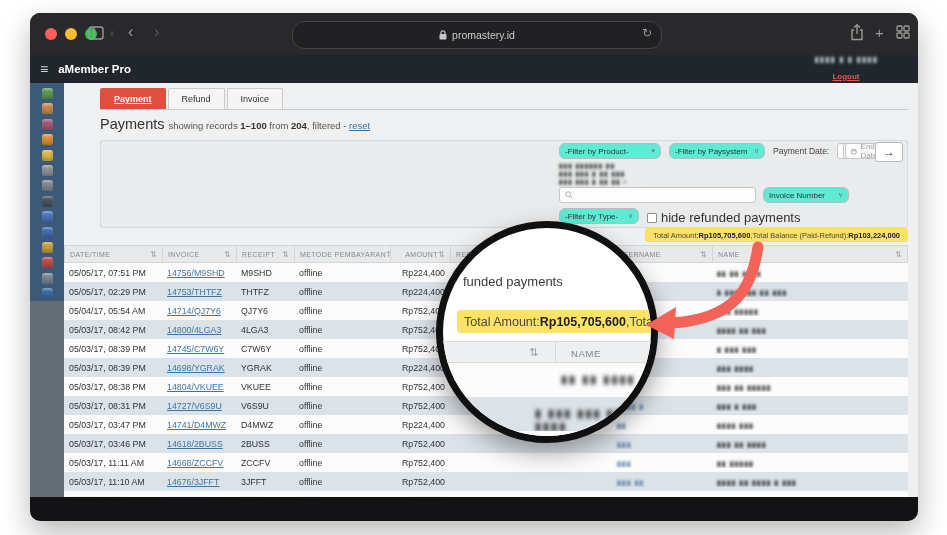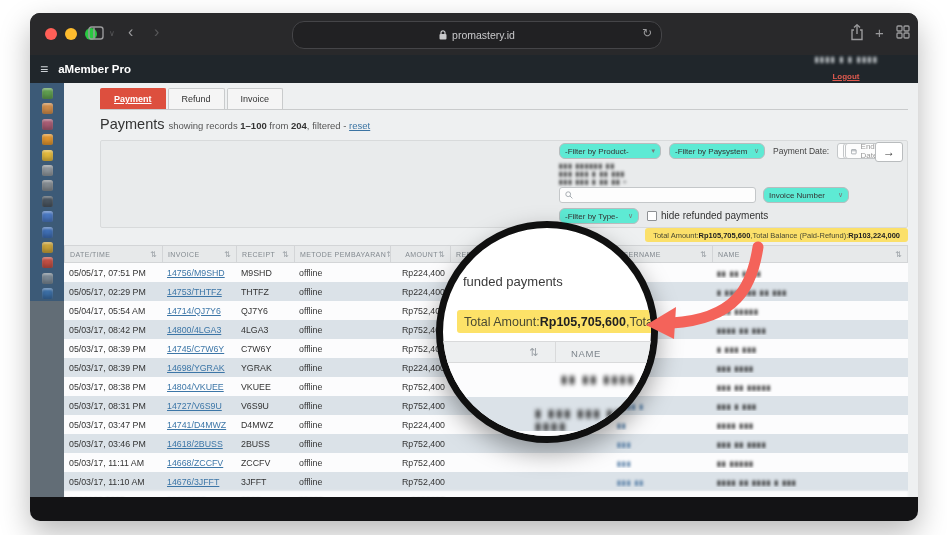--- a/index.html
+++ b/index.html
@@ -40,21 +40,21 @@
   .heading a{color:#3b74a3;text-decoration:underline;cursor:pointer;}
   
   .fpanel{position:absolute;left:36px;top:57px;width:808px;height:88px;background:#e9ebec;border:1px solid #d8dadb;border-radius:2px;box-sizing:border-box;}
   .sel{position:absolute;height:16px;background:#5eead4;border:1px solid #b9bcbe;border-radius:6px;display:flex;align-items:center;justify-content:space-between;padding:0 5px;font-size:8px;color:#333;box-sizing:border-box;cursor:pointer;white-space:nowrap;overflow:hidden;}
   .sel .car{color:#777;font-size:7px;margin-left:4px;}
   .flabel{position:absolute;font-size:8.5px;color:#444;}
   .dinput{position:absolute;height:16px;background:#fdfdfd;border:1px solid #c4c7c9;border-radius:3px;display:flex;align-items:center;gap:4px;padding:0 5px;font-size:8px;color:#999;box-sizing:border-box;cursor:text;}
   .gobtn{position:absolute;width:26px;height:18px;background:#fff;border:1px solid #b9bcbe;border-radius:3px;display:flex;align-items:center;justify-content:center;font-size:12px;color:#333;cursor:pointer;}
   .mproducts{position:absolute;left:458px;top:21px;font-size:6.5px;color:#222;line-height:8px;}
   .searchin{position:absolute;left:458px;top:46px;width:197px;height:16px;background:#fdfdfd;border:1px solid #c4c7c9;border-radius:3px;display:flex;align-items:center;gap:4px;padding:0 5px;box-sizing:border-box;cursor:text;}
-  .chkrow{position:absolute;left:546px;top:69px;display:flex;align-items:center;gap:4px;font-size:10px;color:#333;}
+  .chkrow{position:absolute;left:546px;top:69px;display:flex;align-items:center;gap:4px;font-size:13px;color:#333;}
   .chk{width:8px;height:8px;background:#fff;border:1px solid #8e9194;border-radius:1px;cursor:pointer;}
   
   .totals{position:absolute;right:10px;top:145px;height:14px;background:#fbe06a;border-radius:3px;display:flex;align-items:center;padding:0 8px;font-size:7.5px;color:#4a4a33;white-space:nowrap;}
   .totals b{color:#222;}
   
   .table{position:absolute;left:0;top:162px;width:844px;}
   .thead{display:flex;height:18px;background:#e7e9ea;border:1px solid #d3d5d7;box-sizing:border-box;}
   .th{display:flex;align-items:center;justify-content:space-between;padding:0 5px;font-size:7px;color:#82898f;letter-spacing:.4px;border-right:1px solid #d3d5d7;box-sizing:border-box;cursor:pointer;white-space:nowrap;overflow:hidden;}
   .th:last-child{border-right:none;}
   .th .sort{color:#9aa0a5;font-size:8px;}

